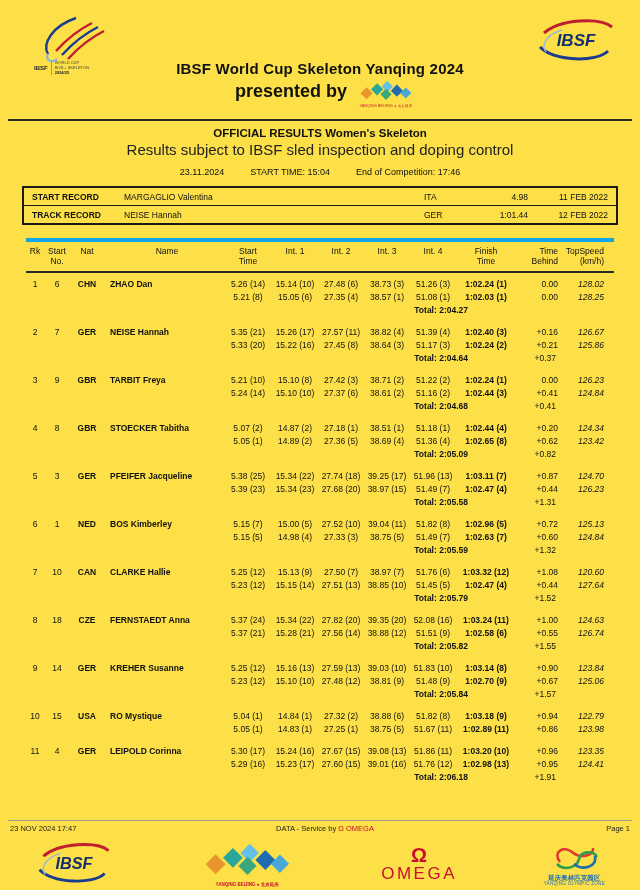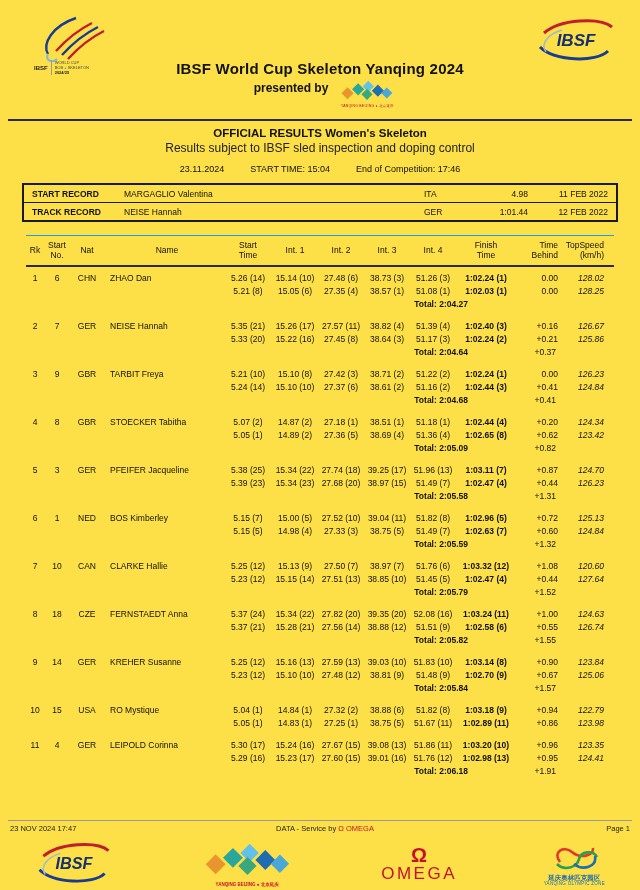--- a/index.html
+++ b/index.html
@@ -17,63 +17,63 @@
   .wc-logo svg { display:block; }
   .wc-logo-text { display:flex; align-items:stretch; gap:3px; margin-top:-2px; margin-left:4px; }
   .wc-logo-ibsf { font-size:6px; font-weight:bold; color:#222; border-right:1px solid #999; padding-right:3px; display:flex; align-items:center; }
   .wc-logo-lines { font-size:4px; color:#444; line-height:5px; }
   .wc-logo-lines .yr { font-weight:bold; color:#222; }
 
   .ibsf-logo { position:absolute; right:-6px; top:6px; width:80px; }
 
   .title { text-align:center; padding-top:50px; font-size:15px; font-weight:bold; letter-spacing:.2px; }
   .presented { display:flex; justify-content:center; align-items:flex-start; gap:10px; margin-top:4px; }
-  .presented-label { font-size:12px; font-weight:bold;margin-left:10px; }
+  .presented-label { font-size:18px; font-weight:bold;margin-left:10px; }
   .presenter-logo { text-align:center; }
   .presenter-caption { font-size:3.5px; color:#c8102e; letter-spacing:.2px; margin-top:-1px; }
 
   .thick-rule { border-top:2px solid #2a2a2a; margin:5px -22px 0; }
 
   
   .meta { text-align:center; margin-top:6px; }
   .meta-title { font-size:11.5px; font-weight:bold; }
-  .meta-sub { font-size:12px; color:#222; margin-top:2px; }
+  .meta-sub { font-size:15px; color:#222; margin-top:2px; }
   .meta-dateline { display:flex; justify-content:center; gap:26px; font-size:9px; margin-top:9px; }
 
   
   .records { border:2px solid #1a1a1a; margin:9px -8px 0; }
   .rec-row { display:flex; align-items:center; font-size:8.5px; padding:3.5px 8px; }
   .rec-row + .rec-row { border-top:1.5px solid #1a1a1a; }
   .rec-label { width:92px; font-weight:bold; }
   .rec-name { flex:1; }
   .rec-nat { width:46px; }
   .rec-val { width:58px; text-align:right; }
   .rec-date { width:80px; text-align:right; }
 
   .heat-line { font-size:10px; margin-top:13px; }
 
   
   .results-table { margin-top:13px; margin-left:-4px; margin-right:-4px; }
-  .thead { display:flex; align-items:center; border-top:1px solid #0ea5e9; border-bottom:2px solid #2a2a2a; padding:4px 0 5px; font-size:8.5px; color:#111; }
+  .thead { display:flex; align-items:flex-start; border-top:4px solid #0ea5e9; border-bottom:2px solid #2a2a2a; padding:4px 0 5px; font-size:8.5px; color:#111; }
   .thead .c { white-space:pre-line; text-align:center; line-height:10px; }
   .trow { display:flex; font-size:8.5px; line-height:13px; }
   .athlete { margin-bottom:9px; }
   .athlete:first-child { margin-top:5px; }
 
   .c-rk  { width:18px; text-align:center; }
   .c-no  { width:26px; text-align:center; }
   .c-nat { width:34px; text-align:center; }
   .c-name{ width:120px; text-align:left; padding-left:6px; }
   .c-st  { width:48px; text-align:center; }
   .c-int { width:46px; text-align:center; }
   .c-fin { width:60px; text-align:center; }
   .c-bh  { width:42px; text-align:right; }
   .c-ts  { width:46px; text-align:right; }
 
-  .trow .c-nat, .trow .c-name { font-weight:normal; }
+  .trow .c-nat, .trow .c-name { font-weight:bold; }
   .trow .c-fin { font-weight:bold; }
   .trow .c-ts { font-style:italic; }
 
   .trow.total .c-spacer { width:336px; }
   .trow.total .c-total { width:152px; text-align:right; padding-right:46px; font-weight:bold; white-space:nowrap; }
 
   
   .footer-rule { position:absolute; left:8px; right:8px; top:820px; border-top:1px solid #999; }
   .footer-text { position:absolute; left:10px; right:10px; top:824px; display:flex; justify-content:space-between; font-size:7.5px; color:#222; }
   .footer-center { position:absolute; left:10px; right:0; text-align:center; }

